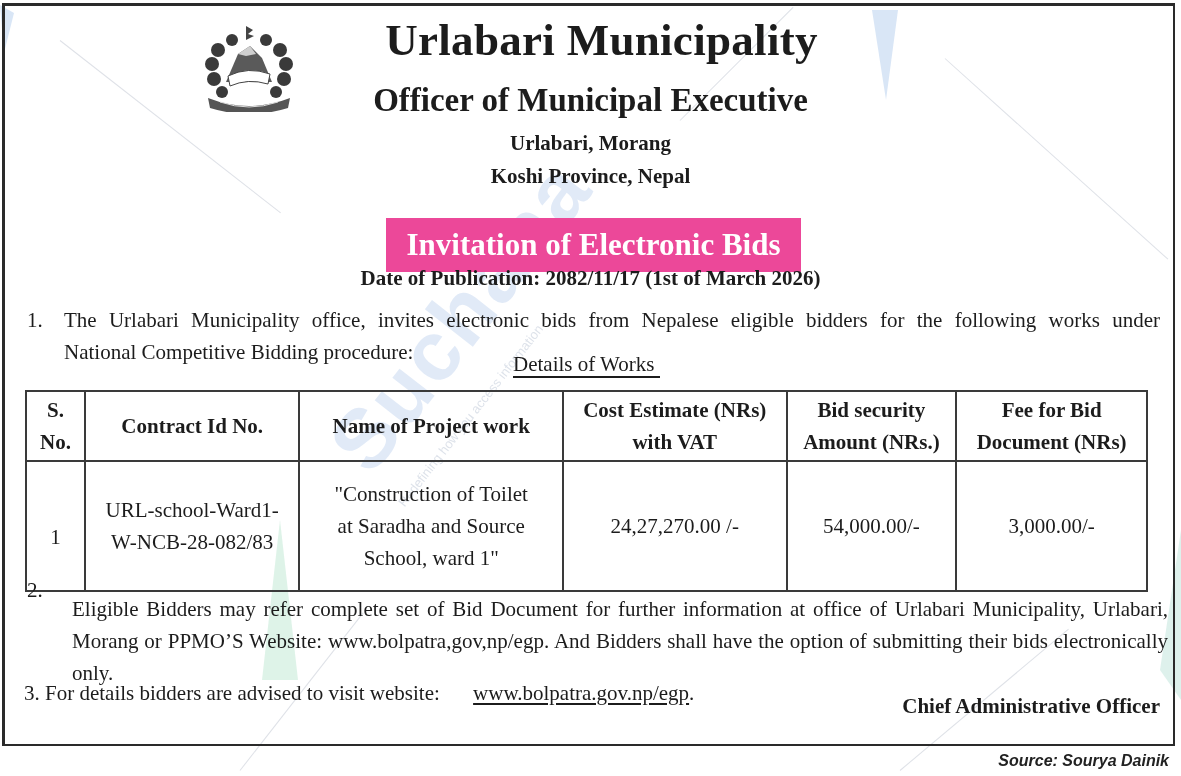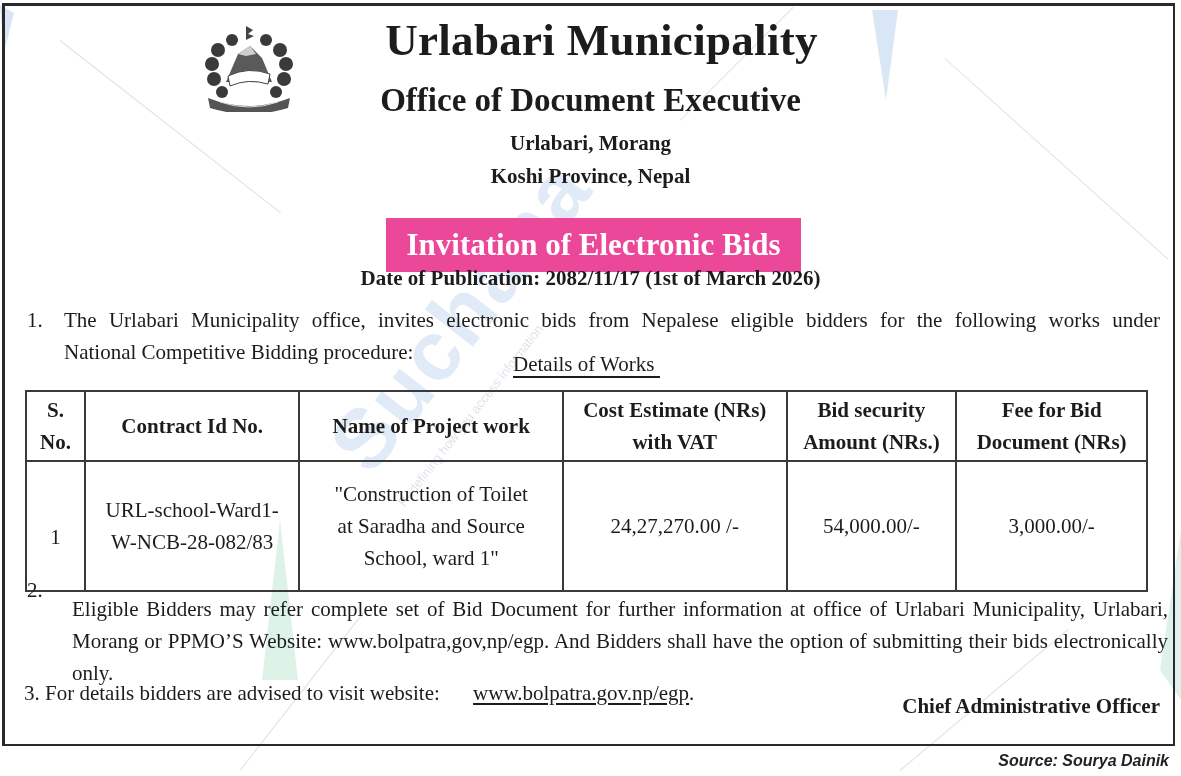--- a/index.html
+++ b/index.html
@@ -105,21 +105,21 @@
   </g>
   <polygon points="48,2 48,16 56,12 50,10 55,6" fill="#444"></polygon>
   <path d="M28,58 L40,30 L52,22 L64,34 L74,58 Z" fill="#5a5a5a"></path>
   <path d="M40,30 L52,22 L58,30 L48,32 Z" fill="#cfcfcf"></path>
   <path d="M30,52 Q50,42 72,50 L70,60 Q50,54 32,62 Z" fill="#ffffff" stroke="#444" stroke-width="1"></path>
   <path d="M10,74 Q51,90 92,74 L90,84 Q51,96 12,84 Z" fill="#555"></path>
   <path d="M22,78 Q51,88 80,78" stroke="#ddd" stroke-width="1" fill="none"></path>
 </svg>
 
 <div class="title t1">Urlabari Municipality</div>
-<div class="title t2">Office of Document Executive</div>
+<div class="title t2">Officer of Municipal Executive</div>
 <div class="title t3">Urlabari, Morang</div>
 <div class="title t4">Koshi  Province, Nepal</div>
 
 <div class="banner">Invitation of Electronic Bids</div>
 <div class="pubdate">Date of Publication:  2082/11/17 (1st of March 2026)</div>
 
 <div class="num" style="left:27px;top:304px;line-height:32px;">1.</div>
 <div class="para p1">
   <span style="display:block;text-align:justify;text-align-last:justify;">The Urlabari Municipality office, invites electronic bids from Nepalese eligible bidders for the following works under</span>
   <span class="lastline">National Competitive Bidding procedure:</span>

